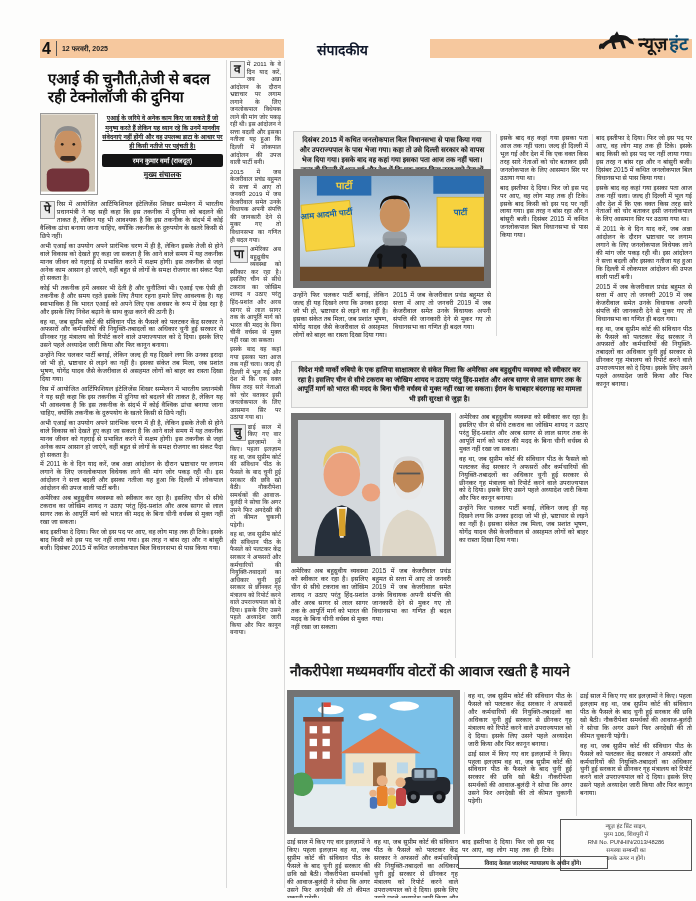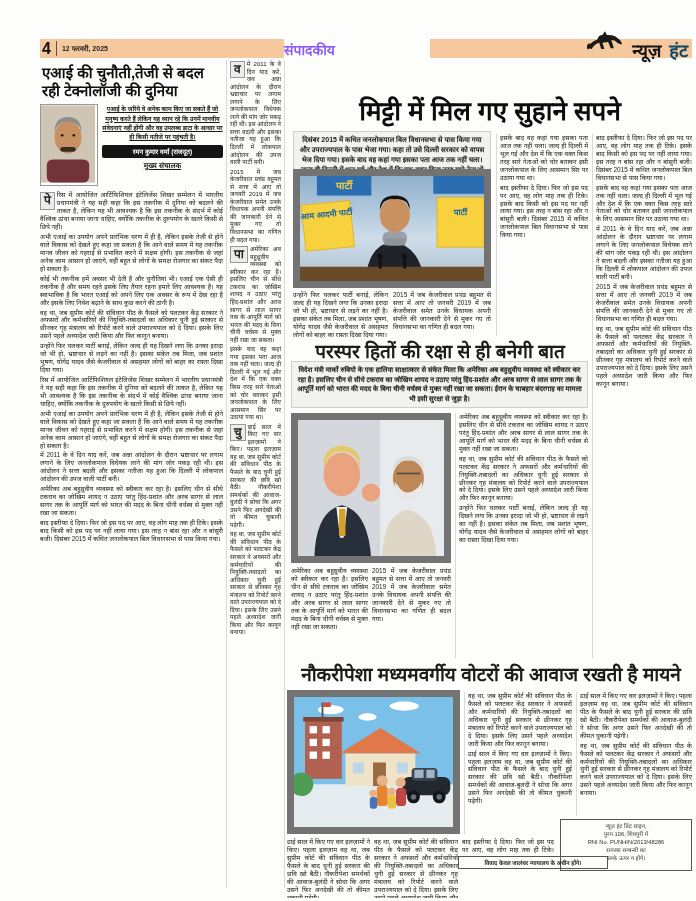--- a/index.html
+++ b/index.html
@@ -5,38 +5,38 @@
   html,body{margin:0;padding:0;background:#888;}
   .page{position:relative;width:696px;height:901px;background:#fdfdfc;overflow:hidden;
         font-family:"Liberation Sans",sans-serif;color:#1c1c1c;}
   
   .strip{position:absolute;top:39px;height:19px;background:#f6c89e;}
   .strip-left{left:40px;width:244px;display:flex;align-items:center;}
   .strip-right{left:430px;width:262px;}
   .pgnum{font-size:16px;font-weight:bold;padding:0 5px 0 2px;color:#111;}
   .pgdiv{width:1px;height:15px;background:#555;margin-right:5px;}
   .pgdate{font-size:7px;font-weight:bold;color:#222;}
-  .section-title{position:absolute;left:284px;top:40px;width:117px;
-                 font-size:14px;font-weight:bold;color:#8b5cf6;}
-  .masthead{position:absolute;top:28px;right:8px;display:flex;align-items:flex-end;gap:8px;z-index:3;}
+  .section-title{position:absolute;left:284px;top:40px;width:117px;text-align:center;
+                 font-size:14px;font-weight:bold;color:#0f172a;}
+  .masthead{position:absolute;top:28px;right:8px;display:flex;align-items:center;gap:2px;z-index:3;}
   .masthead .t1{font-size:18px;font-weight:bold;color:#151515;line-height:1;}
   .masthead .t2{font-size:18px;font-weight:bold;color:#0c4a6e;line-height:1;}
   
   .body-txt{font-size:6.4px;line-height:1.24;text-align:justify;color:#222;overflow:hidden;}
   .body-txt p{margin:0 0 2px;}
   .dc{float:left;font-size:12px;font-weight:bold;border:1px solid #999;background:#ececec;
       padding:1px 3px;margin:1px 2px 0 0;line-height:1.1;color:#222;}
   .colrule{border-left:1px solid #d9d9d9;padding-left:3px;}
   .intro{position:absolute;background:#f2f2f0;border:1px solid #cfcfcf;font-weight:bold;
          font-size:7px;line-height:1.42;text-align:center;color:#1a1a1a;padding:3px 5px;box-sizing:border-box;}
   .photo{position:absolute;border:7px solid #737373;box-sizing:border-box;}
   .photo svg{display:block;width:100%;height:100%;}
   
   .ai-col{position:absolute;left:40px;top:62px;width:183px;}
-  .ai-headline{font-size:15px;font-weight:bold;line-height:1.18;color:#0e0e0e;margin:2px;}
+  .ai-headline{font-size:15px;font-weight:bold;line-height:1.18;color:#0e0e0e;margin:8px;}
   .ai-media{margin-top:5px;overflow:hidden;text-decoration:underline;}
   .ai-photo{float:left;width:56px;height:80px;border:1px solid #999;}
   .ai-photo svg{display:block;}
   .ai-quote{margin-left:62px;font-size:6.2px;font-weight:bold;line-height:1.5;text-align:center;color:#222;}
   .ai-byline{margin-left:62px;margin-top:3px;background:#141414;color:#fff;font-size:6.6px;
              font-weight:bold;text-align:center;padding:2px 0;border-radius:2px;}
   .ai-role{margin-left:62px;margin-top:2px;text-align:center;font-size:7.4px;font-weight:bold;}
   .ai-body{margin-top:5px;height:702px;}
   
   .col2{position:absolute;left:226px;top:60px;width:59px;height:828px;box-sizing:border-box;
@@ -53,22 +53,22 @@
   .ed-right{position:absolute;left:592px;top:134px;width:100px;height:524px;box-sizing:border-box;}
   
   .rel-headline{position:absolute;left:290px;top:338px;width:300px;text-align:center;
                 font-size:19px;font-weight:bold;margin:0;}
   .rel-intro{left:291px;top:361px;width:297px;font-size:6.8px;}
   .trumpmodi{left:291px;top:413px;width:160px;height:150px;}
   .rel-mid{position:absolute;left:455px;top:413px;width:133px;height:245px;box-sizing:border-box;}
   .rel-sub1{position:absolute;left:291px;top:567px;width:77px;height:91px;}
   .rel-sub2{position:absolute;left:372px;top:567px;width:79px;height:91px;}
   
-  .vot-headline{position:absolute;left:290px;top:661px;width:402px;text-align:center;
-                font-size:19px;font-weight:bold;margin:0;}
+  .vot-headline{position:absolute;left:290px;top:661px;width:402px;text-align:left;
+                font-size:14px;font-weight:bold;margin:0;}
   .illus{left:287px;top:690px;width:173px;height:144px;}
   .v-col1{position:absolute;left:464px;top:692px;width:108px;height:142px;box-sizing:border-box;}
   .v-col2{position:absolute;left:576px;top:692px;width:116px;height:124px;box-sizing:border-box;}
   .v-sub1{position:absolute;left:287px;top:838px;width:83px;height:60px;}
   .v-sub2{position:absolute;left:374px;top:838px;width:84px;height:60px;}
   .v-sub3{position:absolute;left:462px;top:838px;width:92px;height:15px;}
   .jurisdiction{position:absolute;left:458px;top:856px;width:150px;height:13px;border:1px solid #555;
                 font-size:5.9px;font-weight:bold;text-align:center;line-height:12px;color:#222;box-sizing:border-box;}
   .imprint{position:absolute;left:560px;top:819px;width:132px;height:52px;border:1px solid #555;
            font-size:5.8px;line-height:1.4;text-align:center;color:#333;padding:2px;box-sizing:border-box;overflow:hidden;}
@@ -133,21 +133,20 @@
     <div class="body-txt" style="height:100%;">
       <p><span class="dc">व</span><span>में 2011 के वे दिन याद करें, जब अन्ना आंदोलन के दौरान भ्रष्टाचार पर लगाम लगाने के लिए जनलोकपाल विधेयक लाने की मांग जोर पकड़ रही थी। इस आंदोलन ने सत्ता बदली और इसका नतीजा यह हुआ कि दिल्ली में लोकपाल आंदोलन की उपज वाली पार्टी बनी।</span></p>
       <p>2015 में जब केजरीवाल प्रचंड बहुमत से सत्ता में आए तो जनवरी 2019 में जब केजरीवाल समेत उनके विधायक अपनी संपत्ति की जानकारी देने से मुकर गए तो विधानसभा का गणित ही बदल गया।</p>
       <p><span class="dc">पा</span><span>अमेरिका अब बहुध्रुवीय व्यवस्था को स्वीकार कर रहा है। इसलिए चीन से सीधे टकराव का जोखिम शायद न उठाए परंतु हिंद-प्रशांत और अरब सागर से लाल सागर तक के आपूर्ति मार्ग को भारत की मदद के बिना चीनी वर्चस्व से मुक्त नहीं रखा जा सकता।</span></p>
       <p>इसके बाद वह कहां गया इसका पता आज तक नहीं चला। जल्द ही दिल्ली में भूल गई और देश में कि एक वक्त किस तरह सारे नेताओं को चोर बताकर इसी जनलोकपाल के लिए आसमान सिर पर उठाया गया था।</p>
       <p><span class="dc">चु</span><span>ढाई साल में किए गए वार इलज़ामों ने किए। पहला इलज़ाम वह था, जब सुप्रीम कोर्ट की संविधान पीठ के फैसले के बाद चुनी हुई सरकार की छवि खो बैठी। नौकरीपेशा समर्थकों की आवाज-बुलंदी ने सोचा कि अगर उसने फिर अनदेखी की तो कीमत चुकानी पड़ेगी।</span></p>
       <p>वह था, जब सुप्रीम कोर्ट की संविधान पीठ के फैसले को पलटकर केंद्र सरकार ने अफसरों और कर्मचारियों की नियुक्ति-तबादलों का अधिकार चुनी हुई सरकार से छीनकर गृह मंत्रालय को रिपोर्ट करने वाले उपराज्यपाल को दे दिया। इसके लिए उसने पहले अध्यादेश जारी किया और फिर कानून बनाया।</p>
     </div>
   </section>
 
-  <h1 class="ed-headline">मिट्टी में मिल गए सुहाने सपने</h1>
   <div class="intro ed-intro">दिसंबर 2015 में कथित जनलोकपाल बिल विधानसभा से पास किया गया और उपराज्यपाल के पास भेजा गया। कहा तो उसे दिल्ली सरकार को वापस भेज दिया गया। इसके बाद वह कहां गया इसका पता आज तक नहीं चला। जल्द ही दिल्ली में भूल गई और देश में कि एक वक्त किस तरह सारे नेताओं को चोर बताकर इसी जनलोकपाल के लिए आसमान सिर पर उठाया गया था।</div>
 
   <div class="photo kejriwal">
     <svg viewBox="0 0 196 118" preserveAspectRatio="none">
       <defs>
         <linearGradient id="sky" x1="0" y1="0" x2="0" y2="1">
           <stop offset="0" stop-color="#8fb0cc"></stop>
             <stop offset="0.6" stop-color="#cfdde9"></stop>
             <stop offset="1" stop-color="#aebfcc"></stop>
         </linearGradient>
@@ -187,21 +186,20 @@
     <p>बाद इस्तीफा दे दिया। फिर जो इस पद पर आए, वह लोग माह तक ही टिके। इसके बाद किसी को इस पद पर नहीं लाया गया। इस तरह न बांस रहा और न बांसुरी बजी। दिसंबर 2015 में कथित जनलोकपाल बिल विधानसभा से पास किया गया।</p>
   </div>
   <div class="ed-right body-txt colrule">
     <p>बाद इस्तीफा दे दिया। फिर जो इस पद पर आए, वह लोग माह तक ही टिके। इसके बाद किसी को इस पद पर नहीं लाया गया। इस तरह न बांस रहा और न बांसुरी बजी। दिसंबर 2015 में कथित जनलोकपाल बिल विधानसभा से पास किया गया।</p>
     <p>इसके बाद वह कहां गया इसका पता आज तक नहीं चला। जल्द ही दिल्ली में भूल गई और देश में कि एक वक्त किस तरह सारे नेताओं को चोर बताकर इसी जनलोकपाल के लिए आसमान सिर पर उठाया गया था।</p>
     <p>में 2011 के वे दिन याद करें, जब अन्ना आंदोलन के दौरान भ्रष्टाचार पर लगाम लगाने के लिए जनलोकपाल विधेयक लाने की मांग जोर पकड़ रही थी। इस आंदोलन ने सत्ता बदली और इसका नतीजा यह हुआ कि दिल्ली में लोकपाल आंदोलन की उपज वाली पार्टी बनी।</p>
     <p>2015 में जब केजरीवाल प्रचंड बहुमत से सत्ता में आए तो जनवरी 2019 में जब केजरीवाल समेत उनके विधायक अपनी संपत्ति की जानकारी देने से मुकर गए तो विधानसभा का गणित ही बदल गया।</p>
     <p>वह था, जब सुप्रीम कोर्ट की संविधान पीठ के फैसले को पलटकर केंद्र सरकार ने अफसरों और कर्मचारियों की नियुक्ति-तबादलों का अधिकार चुनी हुई सरकार से छीनकर गृह मंत्रालय को रिपोर्ट करने वाले उपराज्यपाल को दे दिया। इसके लिए उसने पहले अध्यादेश जारी किया और फिर कानून बनाया।</p>
   </div>
 
-  <h2 class="rel-headline">परस्पर हितों की रक्षा से ही बनेगी बात</h2>
   <div class="intro rel-intro">विदेश मंत्री मार्को रुबियो के एक हालिया साक्षात्कार से संकेत मिला कि अमेरिका अब बहुध्रुवीय व्यवस्था को स्वीकार कर रहा है। इसलिए चीन से सीधे टकराव का जोखिम शायद न उठाए परंतु हिंद-प्रशांत और अरब सागर से लाल सागर तक के आपूर्ति मार्ग को भारत की मदद के बिना चीनी वर्चस्व से मुक्त नहीं रखा जा सकता। ईरान के चाबहार बंदरगाह का मामला भी इसी सुरक्षा से जुड़ा है।</div>
 
   <div class="photo trumpmodi">
     <svg viewBox="0 0 160 150" preserveAspectRatio="none">
       <rect width="160" height="150" fill="#d4d8dc"></rect>
       <rect x="90" y="0" width="70" height="150" fill="#e8ebed"></rect>
       <g>
         <path d="M18,150 Q20,100 48,94 Q76,100 80,150 Z" fill="#262f3a"></path>
         <path d="M42,96 L54,96 L50,130 L46,130 Z" fill="#f2f2f2"></path>
         <rect x="45" y="98" width="7" height="30" fill="#d7a02a"></rect>

